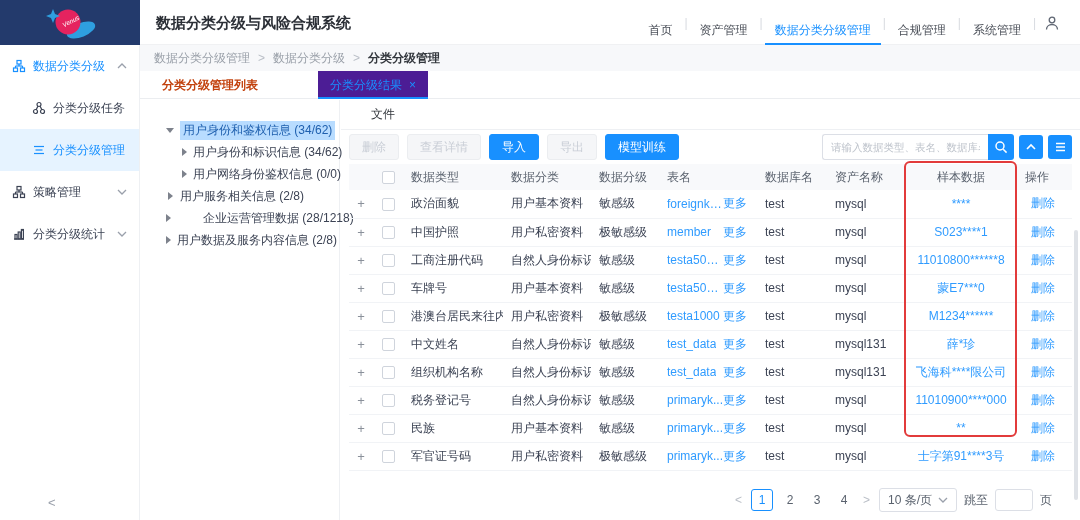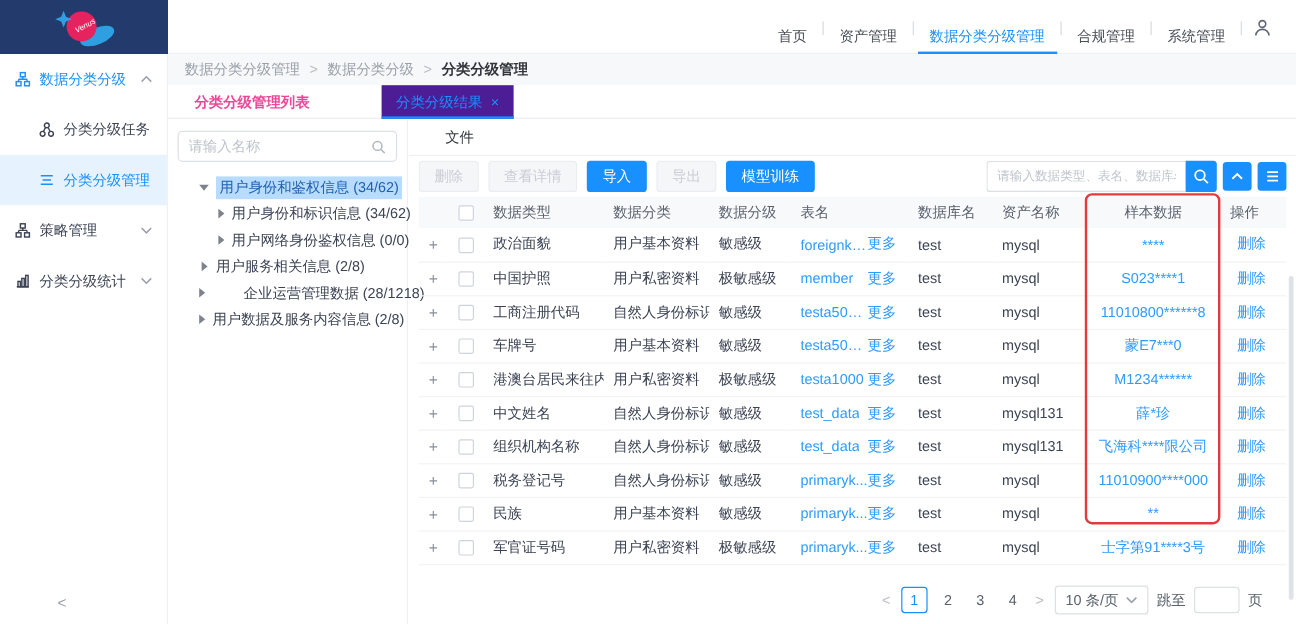--- a/index.html
+++ b/index.html
@@ -29,21 +29,21 @@
 
   
   .breadcrumb { position:absolute; left:140px; top:45px; right:0; height:26px; background:#f7f8fa; display:flex; align-items:center; padding-left:14px; color:#9aa0a9; }
   .crumb { cursor:pointer; }
   .crumb.last { color:#33373d; font-weight:bold; cursor:default; }
   .crumb-sep { padding:0 8px; color:#b9bec6; }
 
   
   .content { position:absolute; left:140px; top:71px; right:0; bottom:0; background:#fff; }
   .tabbar { height:28px; border-bottom:1px solid #ebedf0; display:flex; padding-left:10px; }
-  .tab { height:28px; line-height:28px; padding:0 12px; font-weight:bold; color:#ec4899; cursor:pointer; white-space:nowrap; }
+  .tab { height:28px; line-height:28px; padding:0 12px; font-weight:bold; color:#c2410c; cursor:pointer; white-space:nowrap; }
   .tab.first { width:168px; }
   .tab.active { background:#4c1d95; color:#1890ff; font-weight:normal; border-bottom:2px solid #1890ff; }
   .tab .close { margin-left:7px; font-size:12px; }
 
   
   .tree-panel { position:absolute; left:0; top:29px; width:200px; bottom:0; border-right:1px solid #eef0f3; padding:9px 8px; }
   .tree-search { height:26px; border:1px solid #dcdfe6; border-radius:4px; display:flex; align-items:center; padding:0 8px; }
   .tree-search input { border:none; outline:none; flex:1; min-width:0; font-size:12px; color:#333; font-family:inherit; }
   .tree-search input::placeholder { color:#bfc4cc; }
   .tree { margin-top:10px; }
@@ -101,20 +101,21 @@
 
   <div class="header">
     <div class="logo">
       <svg width="70" height="40" viewBox="0 0 70 40">
         <ellipse cx="46" cy="27" rx="15" ry="7" transform="rotate(-22 46 27)" fill="#2e9fe0"></ellipse>
         <circle cx="33" cy="19" r="12.5" fill="#e5235f"></circle>
         <polygon points="18,6 20,11 25,13 20,15 18,20 16,15 11,13 16,11" fill="#2e9fe0"></polygon>
         <text x="27" y="23" font-size="6.5" fill="#ffffff" font-style="italic" transform="rotate(-28 31 20)">Venus</text>
       </svg>
     </div>
+    <div class="app-title">数据分类分级与风险合规系统</div>
     <div class="topnav">
         <span class="nav-item">首页</span>
         <span class="nav-sep">|</span>
         <span class="nav-item">资产管理</span>
         <span class="nav-sep">|</span>
         <span class="nav-item active">数据分类分级管理</span>
         <span class="nav-sep">|</span>
         <span class="nav-item">合规管理</span>
         <span class="nav-sep">|</span>
         <span class="nav-item">系统管理</span>
@@ -208,27 +209,20 @@
       <span class="crumb last">分类分级管理</span>
     </div>
 
   <div class="content">
     <div class="tabbar">
         <div class="tab first"><span>分类分级管理列表</span></div>
         <div class="tab active"><span>分类分级结果</span><span class="close">×</span></div>
       </div>
 
     <div class="tree-panel">
-      <div class="tree-search">
-        <input type="text" placeholder="请输入名称" style="">
-        <svg width="13" height="13" viewBox="0 0 14 14">
-          <circle cx="6" cy="6" r="4" fill="none" stroke="#b3b9c2" stroke-width="1.4"></circle>
-          <line x1="9" y1="9" x2="12.5" y2="12.5" stroke="#b3b9c2" stroke-width="1.4"></line>
-        </svg>
-      </div>
       <div class="tree" id="tree">
           <div class="tree-node" style="padding-left: 18px;">
             <span class="tw">
               <span class="caret-down"></span>
             </span>
             <span class="tree-label selected">用户身份和鉴权信息 (34/62)</span>
           </div>
           <div class="tree-node" style="padding-left: 34px;">
             <span class="tw">
               <span class="caret-right"></span>

